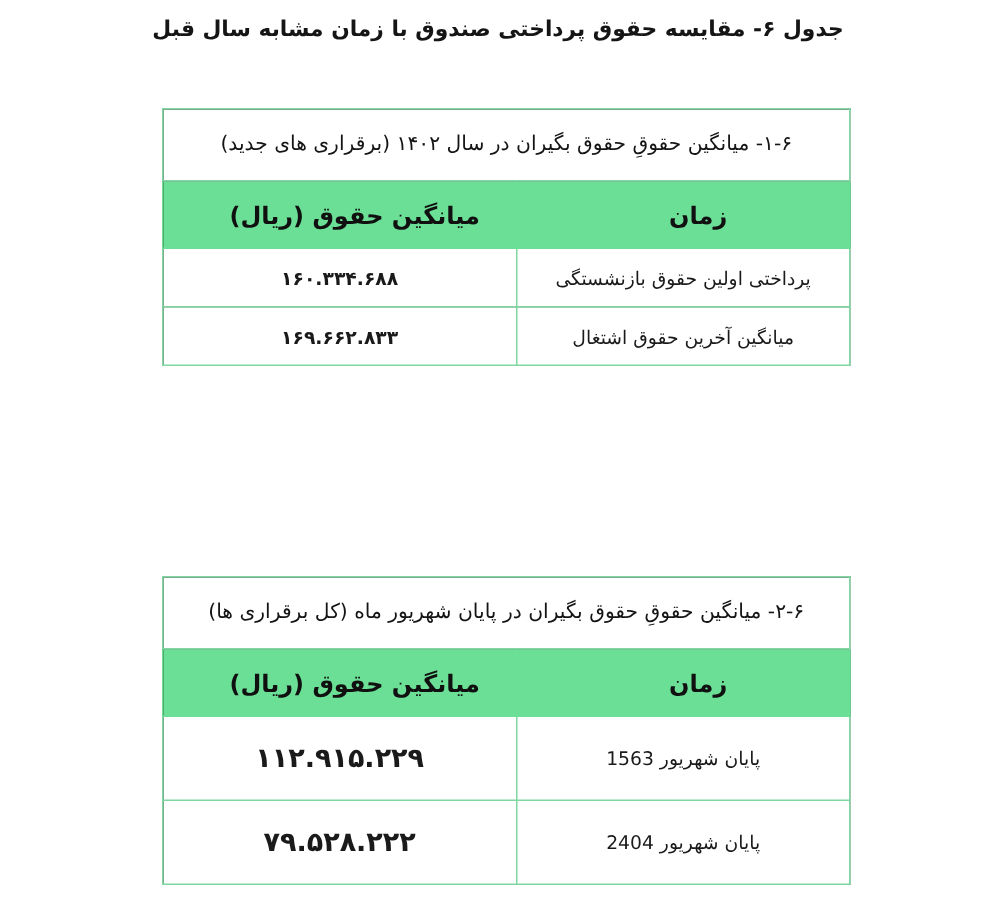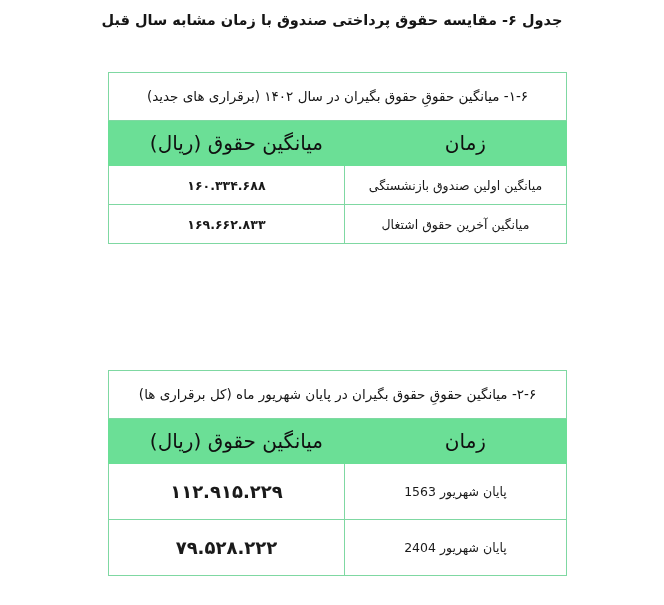--- a/index.html
+++ b/index.html
@@ -44,21 +44,21 @@
   .tbl {
     position: absolute;
     left: 108px;
     width: 459px;
     border-collapse: collapse;
     table-layout: fixed;
     background: #000000;
     direction: rtl;
   }
   #table-1 { top: 72px; }
-  #table-2 { top: 370px; }
+  #table-2 { top: 384px; }
 
   .tbl td, .tbl th {
     border: 1px solid #7fd8a2;
     padding: 0;
     vertical-align: middle;
     text-align: center;
     color: #141414;
     background: #ffffff;
   }
 
@@ -69,22 +69,22 @@
     font-size: 13.5px;
     font-weight: normal;
     color: #141414;
     line-height: 1.45;
   }
 
   .hdr-row th {
     background: #6bdf96;
     border-color: #6bdf96;
     height: 44px;
-    font-size: 20px;
-    font-weight: normal;
+    font-size: 16px;
+    font-weight: bold;
     color: #101010;
     padding-left: 20px;
   }
 
   .data-row td {
     height: 38px;
     font-size: 12.5px;
     font-weight: normal;
     color: #1a1a1a;
     margin-top: 33px;
@@ -118,21 +118,21 @@
     </colgroup>
     <tbody>
       <tr>
         <td class="caption-cell" colspan="2">۱-۶- میانگین حقوقِ حقوق بگیران در سال ۱۴۰۲ (برقراری های جدید)</td>
       </tr>
       <tr class="hdr-row">
         <th>زمان</th>
         <th>میانگین حقوق (ریال)</th>
       </tr>
       <tr class="data-row">
-        <td>میانگین اولین صندوق بازنشستگی</td>
+        <td>پرداختی اولین حقوق بازنشستگی</td>
         <td>
           <span class="num">۱۶۰.۳۳۴.۶۸۸</span>
         </td>
       </tr>
       <tr class="data-row">
         <td>میانگین آخرین حقوق اشتغال</td>
         <td>
           <span class="num">۱۶۹.۶۶۲.۸۳۳</span>
         </td>
       </tr>

